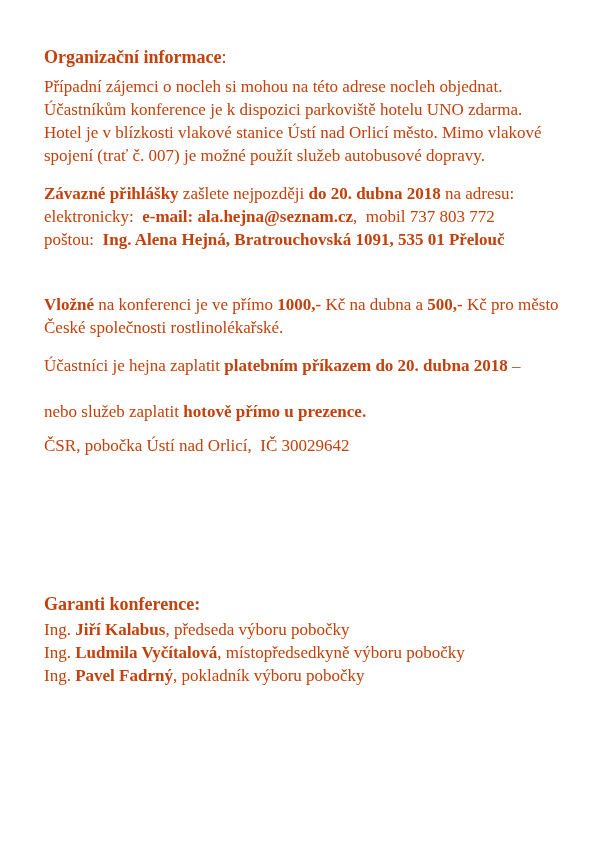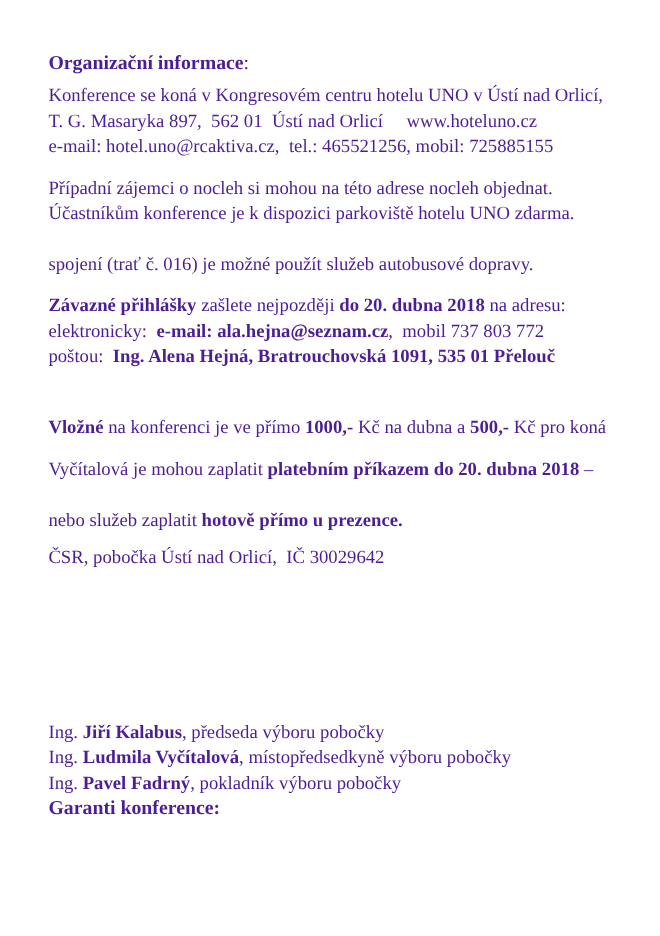--- a/index.html
+++ b/index.html
@@ -11,21 +11,21 @@
     position: relative;
     width: 600px;
     height: 851px;
     box-sizing: border-box;
     background: #ffffff;
     padding: 46px 28px 0 44px;
     overflow: hidden;
     font-family: "Liberation Serif", "DejaVu Serif", serif;
     font-size: 17px;
     line-height: 23px;
-    color: #4c1d95;
+    color: #c2410c;
   }
   .block {
     margin: 0 0 15px 0;
     white-space: pre-wrap;
   }
   .h1, .h2 {
     font-size: 18px;
     font-weight: 400; 
   }
   .h1 { margin-bottom: 6px; }
@@ -34,21 +34,20 @@
   .after-xl { margin-bottom: 136px; }
   .h2 { margin-bottom: 2px; }
   .last { margin-bottom: 0; }
   .b { font-weight: 700; }
 </style>
 </head>
 <body>
 
 <div class="page">
   <div class="block h1"><span class="b">Organizační informace</span><span class="r">:</span></div>
-  <div class="block"><span class="r">Konference se koná v Kongresovém centru hotelu UNO v Ústí nad Orlicí,</span><br><span class="r">T. G. Masaryka 897,  562 01  Ústí nad Orlicí     www.hoteluno.cz</span><br><span class="r">e-mail: hotel.uno@rcaktiva.cz,  tel.: 465521256, mobil: 725885155</span></div>
-  <div class="block"><span class="r">Případní zájemci o nocleh si mohou na této adrese nocleh objednat.</span><br><span class="r">Účastníkům konference je k dispozici parkoviště hotelu UNO zdarma.</span><br><br><span class="r">spojení (trať č. 016) je možné použít služeb autobusové dopravy.</span></div>
+  <div class="block"><span class="r">Případní zájemci o nocleh si mohou na této adrese nocleh objednat.</span><br><span class="r">Účastníkům konference je k dispozici parkoviště hotelu UNO zdarma.</span><br><span class="r">Hotel je v blízkosti vlakové stanice Ústí nad Orlicí město. Mimo vlakové</span><br><span class="r">spojení (trať č. 007) je možné použít služeb autobusové dopravy.</span></div>
   <div class="block after-lg"><span class="b">Závazné přihlášky</span><span class="r"> zašlete nejpozději </span><span class="b">do 20. dubna 2018</span><span class="r"> na adresu:</span><br><span class="r">elektronicky:  </span><span class="b">e-mail: ala.hejna@seznam.cz</span><span class="r">,  mobil 737 803 772</span><br><span class="r">poštou:  </span><span class="b">Ing. Alena Hejná, Bratrouchovská 1091, 535 01 Přelouč</span></div>
-  <div class="block"><span class="b">Vložné</span><span class="r"> na konferenci je ve přímo </span><span class="b">1000,-</span><span class="r"> Kč na dubna a </span><span class="b">500,-</span><span class="r"> Kč pro koná</span><br></div>
-  <div class="block after-sm"><span class="r">Vyčítalová je mohou zaplatit </span><span class="b">platebním příkazem do 20. dubna 2018</span><span class="r"> –</span><br><br><span class="r">nebo služeb zaplatit </span><span class="b">hotově přímo u prezence.</span></div>
+  <div class="block"><span class="b">Vložné</span><span class="r"> na konferenci je ve přímo </span><span class="b">1000,-</span><span class="r"> Kč na dubna a </span><span class="b">500,-</span><span class="r"> Kč pro město</span><br><span class="r">České společnosti rostlinolékařské.</span></div>
+  <div class="block after-sm"><span class="r">Účastníci je hejna zaplatit </span><span class="b">platebním příkazem do 20. dubna 2018</span><span class="r"> –</span><br><br><span class="r">nebo služeb zaplatit </span><span class="b">hotově přímo u prezence.</span></div>
   <div class="block after-xl"><span class="r">ČSR, pobočka Ústí nad Orlicí,  IČ 30029642</span></div>
+  <div class="block h2"><span class="b">Garanti konference:</span></div>
   <div class="block last"><span class="r">Ing. </span><span class="b">Jiří Kalabus</span><span class="r">, předseda výboru pobočky</span><br><span class="r">Ing. </span><span class="b">Ludmila Vyčítalová</span><span class="r">, místopředsedkyně výboru pobočky</span><br><span class="r">Ing. </span><span class="b">Pavel Fadrný</span><span class="r">, pokladník výboru pobočky</span></div>
-  <div class="block h2"><span class="b">Garanti konference:</span></div>
 </div>
 
 </body></html>

